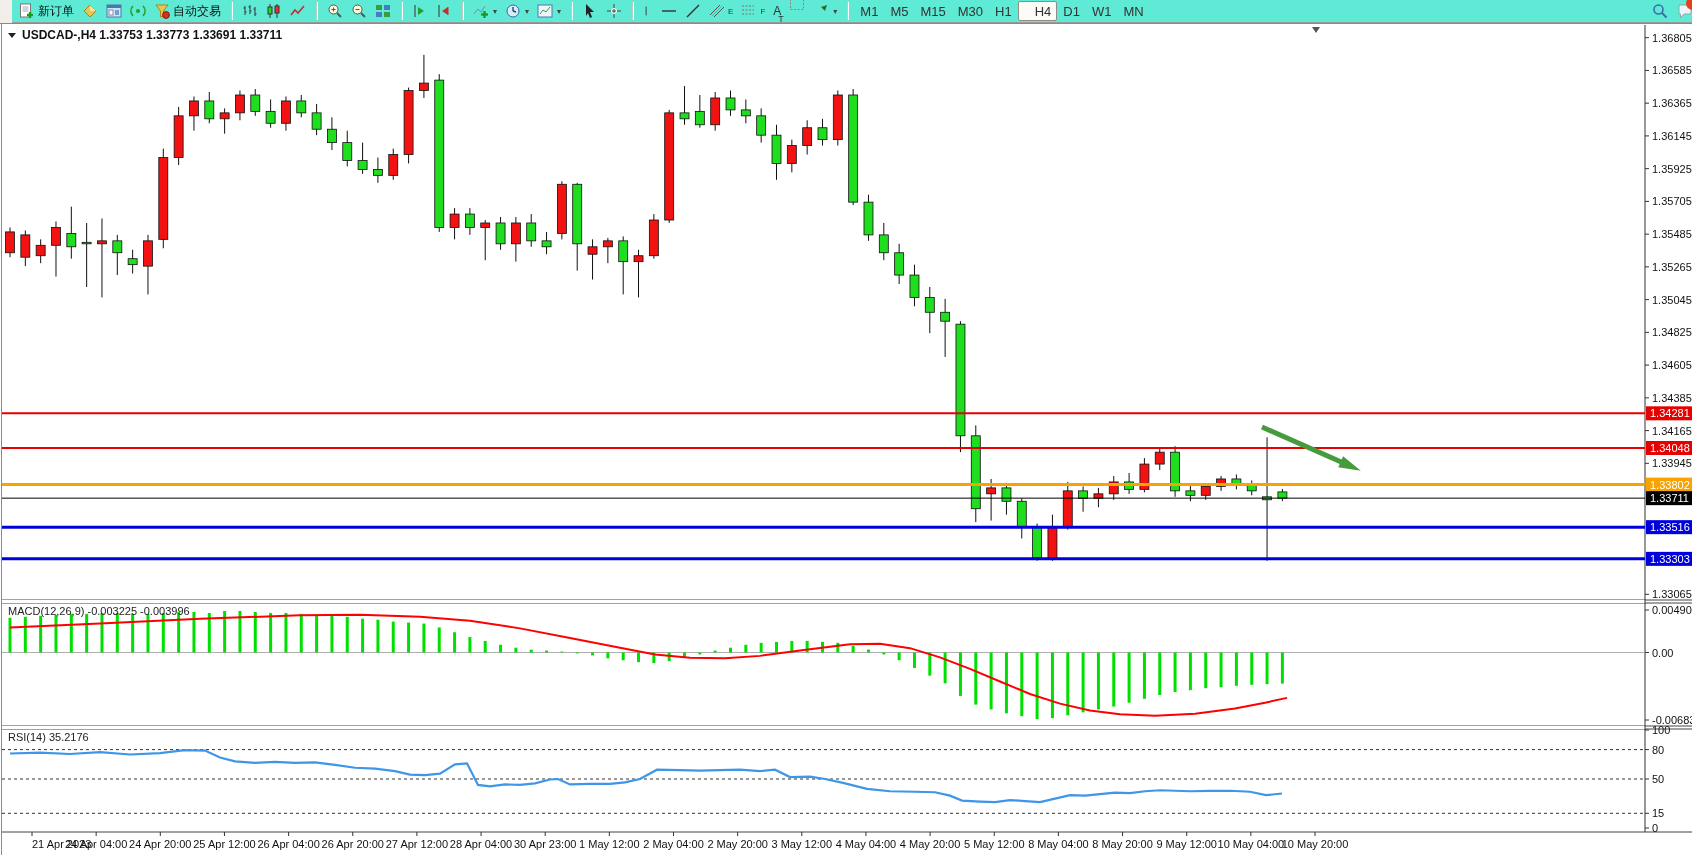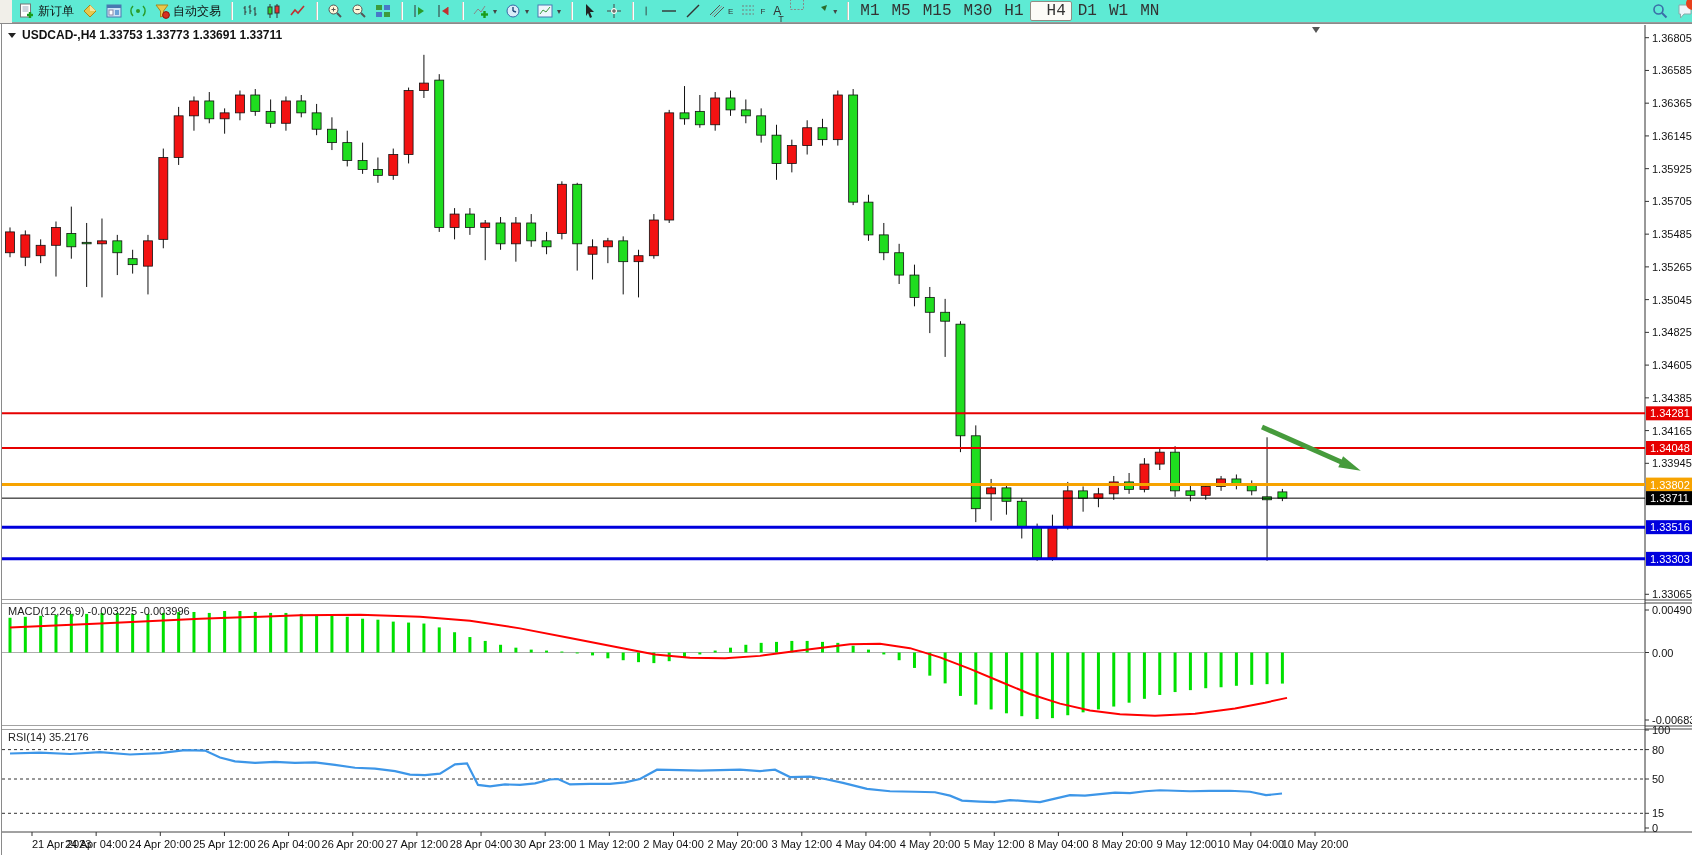--- a/index.html
+++ b/index.html
@@ -7,22 +7,22 @@
   #app{position:relative;width:1692px;height:855px;background:#f1efe9;}
   
   #toolbar{position:absolute;left:12px;top:0;width:1692px;height:22px;background:#5eead4;
     border-bottom:1px solid #9a9a9a;display:flex;align-items:center;gap:1px;font-size:12px;color:#222;}
   .tb-group{display:flex;align-items:center;height:22px;padding:0 2px;}
   .tb-sep{width:1px;height:18px;background:#c9c6bd;margin:0 3px;box-shadow:1px 0 0 #fff;}
   .tb-btn{display:flex;align-items:center;gap:3px;height:20px;padding:0 3px;border:1px solid transparent;
     border-radius:2px;cursor:default;}
   .tb-btn svg{display:block;}
   .tb-label{font-size:12px;color:#111;}
-  .tf-btn{font-size:16px;color:#333;padding:0 5px;height:18px;display:flex;align-items:center;
-    border:1px solid transparent;border-radius:2px;font-family:Liberation Mono, monospace;}
+  .tf-btn{font-size:13px;color:#333;padding:0 5px;height:18px;display:flex;align-items:center;
+    border:1px solid transparent;border-radius:2px;}
   .tf-btn.active{background:#fcfbf7;border-color:#8f8d85;padding-left:16px;}
   .caret{font-size:8px;color:#444;margin-left:1px;}
   #tb-right{margin-left:auto;display:flex;align-items:center;padding-right:6px;}
   .badge{position:absolute;top:-4px;right:-6px;background:#e8401c;color:#fff;border-radius:8px;
     min-width:13px;height:13px;font-size:9px;line-height:13px;text-align:center;padding:0 2px;}
   .chat-wrap{position:relative;}
   
   #chartsvg{position:absolute;left:0;top:23px;}
 </style>
 </head>

